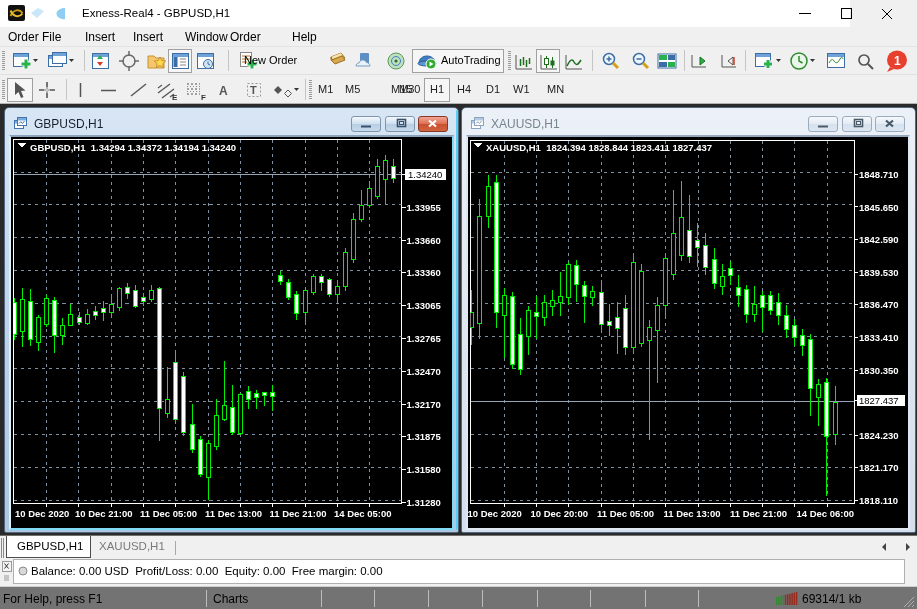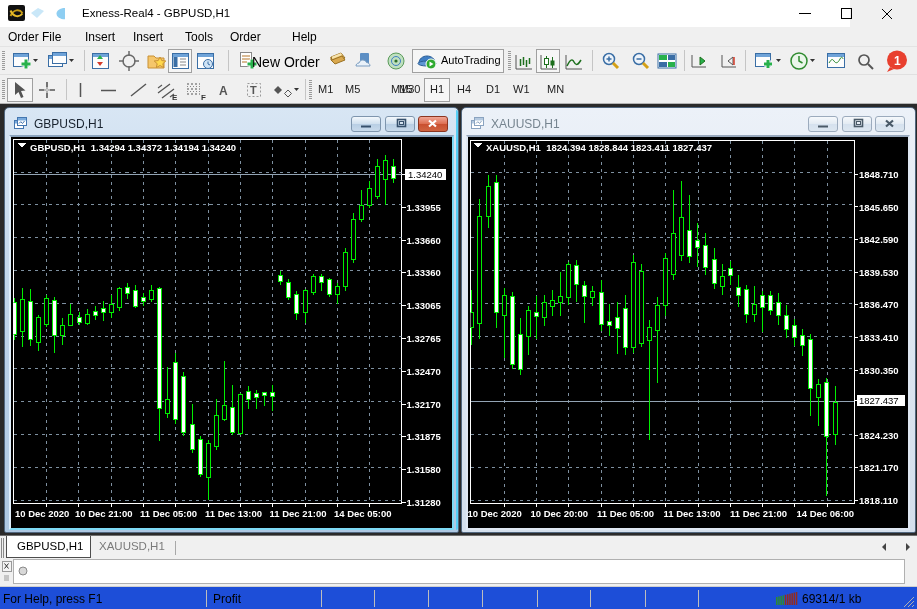--- a/index.html
+++ b/index.html
@@ -14,21 +14,21 @@
 .tf{position:absolute;top:7px;font-size:11px;color:#222}
 .mdi{left:0;top:104px;width:917px;height:431px;background:#2a2a2a}
 .win{position:absolute;top:3px;height:426px;border:1px solid #51677f;border-radius:5px 5px 2px 2px}
 .winA{left:4px;width:455px;background:linear-gradient(#d8e6f4,#b9d0e8 60%,#aec8e2)}
 .winI{left:461px;width:455px;background:linear-gradient(#ecf1f8,#dbe5f0 60%,#d4dfec)}
 .wtitle{position:absolute;left:29px;top:9px;font-size:12px}
 .wbtn{position:absolute;top:8px;width:30px;height:16px;border-radius:3px}
 .black{position:absolute;top:27px;background:#000}
 .tabbar{left:0;top:535px;width:917px;height:23px;background:#f0f0f0;border-top:1px solid #6e6e6e}
 .term{left:0;top:558px;width:917px;height:28px;background:#f0f0f0}
-.status{left:0;top:586px;width:917px;height:23px;background:#1d4ed8;border-top:1px solid #d0d0d0}
+.status{left:0;top:586px;width:917px;height:23px;background:#737373;border-top:1px solid #d0d0d0}
 .st{position:absolute;top:5px;font-size:12px;color:#000}
 .ssep{position:absolute;top:3px;height:17px;width:1px;background:#bdbdbd}
 svg{display:block}
 </style></head><body>
 
 <div class="abs titlebar">
  <svg width="917" height="27" class="abs" style="left:0;top:0">
   <rect x="8" y="5" width="17" height="16" rx="2" fill="#111"></rect>
   <path d="M10.5 16c3-7 9-7 12-3" stroke="#c79a14" stroke-width="2" fill="none"></path>
       <path d="M10.5 10.5c3 7 9 7 12 3" stroke="#e7bb2a" stroke-width="2" fill="none"></path>
@@ -41,21 +41,21 @@
   </g>
  </svg>
  <div class="abs" style="left:82px;top:7px;font-size:11.5px;color:#000">Exness-Real4 - GBPUSD,H1</div>
 </div>
 
 <div class="abs menubar">
  <div class="menu" style="left:8px">Order</div>
  <div class="menu" style="left:42px">File</div>
  <div class="menu" style="left:85px">Insert</div>
  <div class="menu" style="left:133px">Insert</div>
- <div class="menu" style="left:185px">Tools</div>
+ <div class="menu" style="left:185px">Window</div>
  <div class="menu" style="left:230px">Order</div>
  <div class="menu" style="left:292px">Help</div>
 </div>
 
 <div class="abs tb1">
  <div class="grip" style="left:2px;top:4px;height:20px"></div>
  <div class="sep" style="left:84px;top:3px;height:21px"></div>
  <div class="press" style="left:168px;top:2px;width:24px;height:24px"></div>
  <div class="sep" style="left:228px;top:3px;height:21px"></div>
  <div class="press" style="left:412px;top:2px;width:92px;height:24px"></div>
@@ -141,21 +141,21 @@
       <path d="M810 12l5 0l-2.5 3z" fill="#333"></path>
       <rect x="827.5" y="6.5" width="17" height="14" fill="#fdfdfd" stroke="#3a6ea5"></rect>
       <rect x="828" y="7" width="16" height="3" fill="#6fa3d8"></rect>
       <path d="M829 16c2-3 3-5 5-2s4 2 6-2s3 0 3 0" stroke="#2f8b2f" fill="none"></path>
       <circle cx="864" cy="13" r="5" fill="none" stroke="#555" stroke-width="1.7"></circle>
       <path d="M868 17l5 5" stroke="#555" stroke-width="2"></path>
       <ellipse cx="897" cy="13" rx="10" ry="9.5" fill="#e8402f"></ellipse>
       <path d="M890 20l-3 5l7-3z" fill="#e8402f"></path>
       <text x="894" y="18" style="font:bold 12px Liberation Sans,sans-serif" fill="#fff">1</text>
     </svg>
- <div class="abs" style="left:252px;top:7px;font-size:14px">New Order</div>
+ <div class="abs" style="left:244px;top:7px;font-size:11px">New Order</div>
  <div class="abs" style="left:441px;top:7px;font-size:11px">AutoTrading</div>
 </div>
 
 <div class="abs tb2">
  <div class="grip" style="left:2px;top:4px;height:20px"></div>
  <div class="press" style="left:7px;top:2px;width:26px;height:24px"></div>
  <div class="sep" style="left:66px;top:3px;height:21px"></div>
  <div class="sep" style="left:305px;top:3px;height:21px"></div>
  <div class="grip" style="left:309px;top:4px;height:20px"></div>
  <div class="press" style="left:424px;top:2px;width:26px;height:24px"></div>
@@ -326,25 +326,26 @@
 <div class="abs term">
  <div class="abs" style="left:2px;top:3px;width:10px;height:11px;border:1px solid #9a9a9a;background:#f4f4f4"></div>
  <svg width="14" height="28" class="abs" style="left:0;top:0">
   <path d="M4.5 5.5l4 5M8.5 5.5l-4 5" stroke="#333"></path>
   <path d="M4 18h5M4 20h5M4 22h5" stroke="#9a9a9a"></path>
  </svg>
  <div class="abs" style="left:13px;top:1px;width:892px;height:25px;background:#fff;border:1px solid #b0b0b0"></div>
  <svg width="14" height="14" class="abs" style="left:17px;top:7px">
   <circle cx="6" cy="6" r="4" fill="#d8d8d8" stroke="#8a8a8a"></circle>
  </svg>
+ <div class="abs" style="left:31px;top:7px;font-size:11.5px;color:#000">Balance: 0.00 USD&nbsp;&nbsp;Profit/Loss: 0.00&nbsp;&nbsp;Equity: 0.00&nbsp;&nbsp;Free margin: 0.00</div>
 </div>
 
 <div class="abs status">
  <div class="st" style="left:3px">For Help, press F1</div>
- <div class="st" style="left:213px">Profit</div>
+ <div class="st" style="left:213px">Charts</div>
  <div class="ssep" style="left:206px"></div>
  <div class="ssep" style="left:321px"></div>
  <div class="ssep" style="left:374px"></div>
  <div class="ssep" style="left:428px"></div>
  <div class="ssep" style="left:482px"></div>
  <div class="ssep" style="left:537px"></div>
  <div class="ssep" style="left:590px"></div>
  <div class="ssep" style="left:645px"></div>
  <div class="ssep" style="left:698px"></div>
  <svg width="26" height="16" class="abs" style="left:776px;top:4px">

